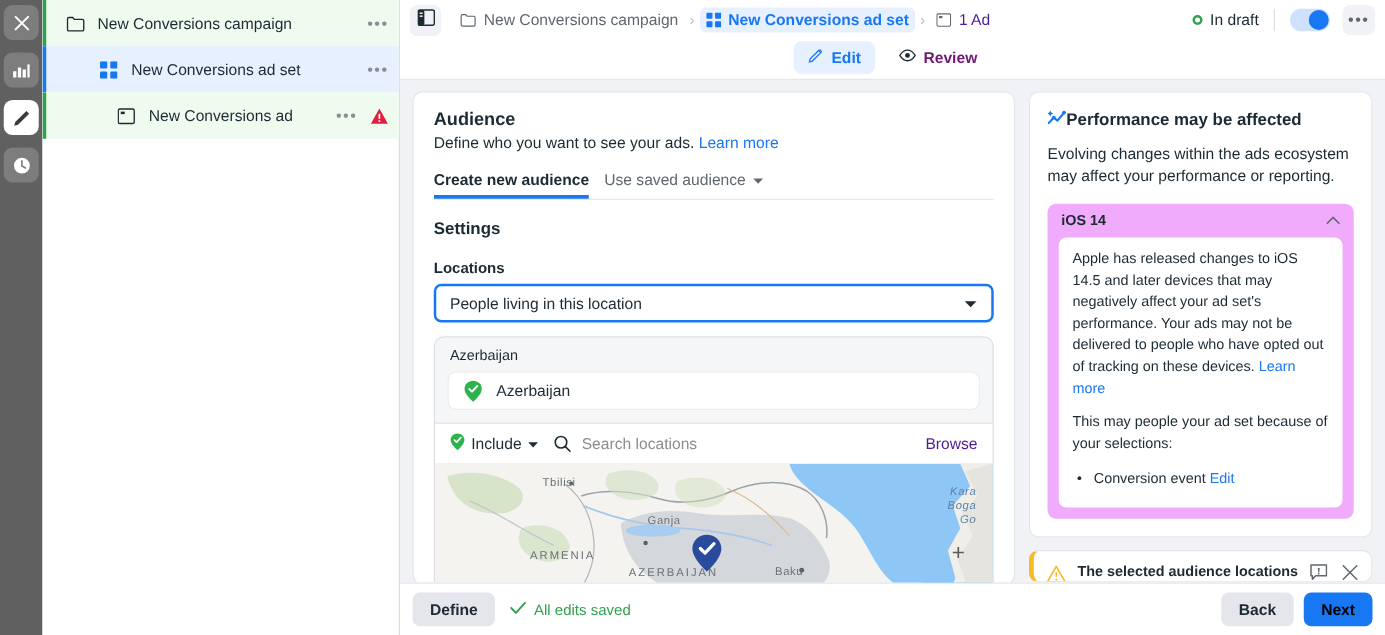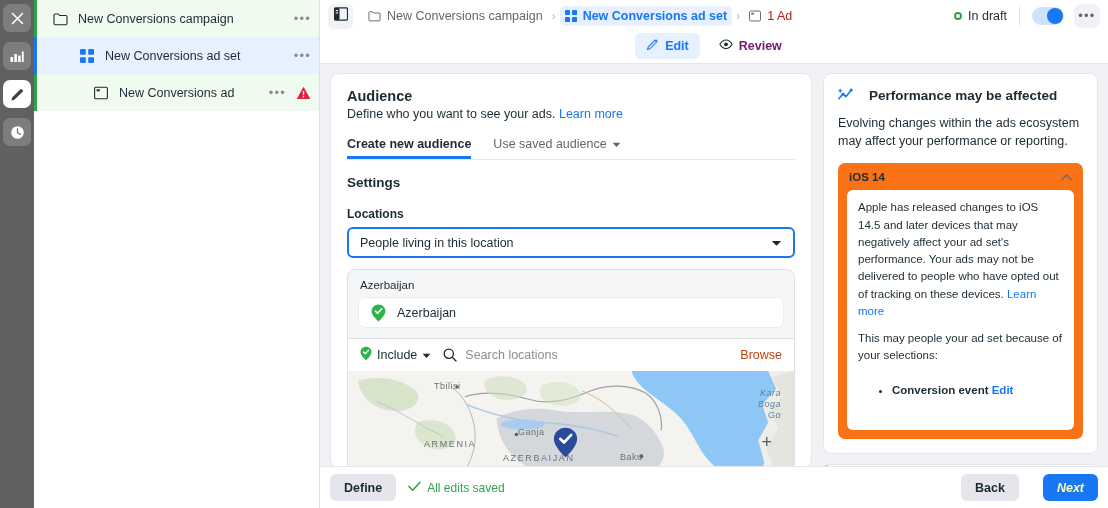--- a/index.html
+++ b/index.html
@@ -91,21 +91,21 @@
   }
   .crumb {
     display: flex; align-items: center;
     font-size: 12.5px; color: #606770;
     padding: 3px 5px; border-radius: 5px;
     white-space: nowrap;
   }
   .crumb .c-ic { margin-right: 6px; display: flex; align-items: center; }
   .crumb.sel { background: #e7f0fe; color: #1877f2; font-weight: bold; }
   .crumb-sep { color: #bcc0c4; font-size: 12px; margin: 0 4px; }
-  .crumb.ad { color: #b91c1c; }
+  .crumb.ad { color: #4c1d95; }
 
   .status-wrap {
     position: absolute; right: 8px; top: 3px;
     display: flex; align-items: center; height: 25px;
   }
   .dot-ring {
     width: 8px; height: 8px; border-radius: 50%;
     border: 2px solid #31a24c; margin-right: 6px;
   }
   .status-txt { font-size: 12.5px; color: #1c2b33; }
@@ -154,21 +154,21 @@
   .aud-card {
     flex: 0 0 482px;
     padding: 14px 16px 0 16px;
     overflow: hidden;
     height: 395px;
   }
   .aud-title { font-size: 14.5px; font-weight: bold; color: #1c2b33; }
   .aud-sub { font-size: 12.5px; color: #1c2b33; margin-top: 3px; }
   .lnk { color: #1877f2; }
   .aud-tabs {
-    display: flex; align-items: flex-end; gap: 22px;
+    display: flex; align-items: flex-end; gap: 12px;
     margin-top: 16px;
     border-bottom: 1px solid #e4e6eb;
   }
   .aud-tab {
     font-size: 12.5px; color: #606770;
     padding-bottom: 8px;
     display: flex; align-items: center; gap: 5px;
   }
   .aud-tab.active {
     color: #1c2b33; font-weight: bold;
@@ -203,21 +203,21 @@
   .loc-chip .pin { margin-right: 11px; display: flex; }
   .loc-search {
     border-top: 1px solid #dddfe2;
     background: #ffffff;
     height: 33px; display: flex; align-items: center;
     padding: 0 12px; font-size: 12.5px;
   }
   .inc { display: flex; align-items: center; gap: 5px; color: #1c2b33; }
   .srch-ic { margin-left: 12px; display: flex; }
   .srch-ph { color: #8a8d91; margin-left: 8px; }
-  .browse { margin-left: auto; color: #c2410c; }
+  .browse { margin-left: auto; color: #4c1d95; }
 
   .map {
     position: relative;
     height: 120px;
     background: #aadaff;
     overflow: hidden;
   }
   .map svg { position: absolute; inset: 0; }
   .map-label {
     position: absolute; font-size: 9px; color: #6b7075;
@@ -235,44 +235,44 @@
 
   
   .rightcol {
     flex: 1 1 auto;
     display: flex; flex-direction: column;
     gap: 10px;
     overflow: hidden;
   }
   .perf-card { padding: 13px 14px 14px 14px; }
   .perf-head {
-    display: flex; align-items: center; gap: 16px;
+    display: flex; align-items: center; gap: 0;
     font-size: 13.5px; font-weight: bold;
   }
   .perf-body { font-size: 12.5px; margin-top: 10px; line-height: 1.45; }
   .ios-box {
     margin-top: 13px;
-    background: #f97316;
+    background: #f0abfc;
     border-radius: 7px;
     padding: 7px 9px 9px 9px;
   }
   .ios-head {
     display: flex; align-items: center;
     font-size: 11.5px; font-weight: bold; color: #1c2b33;
     padding: 1px 2px 7px 2px;
   }
   .ios-head .chev { margin-left: auto; color: #606770; }
   .ios-inner {
     background: #ffffff; border-radius: 6px;
     padding: 9px 11px 14px 11px;
     font-size: 11.5px; line-height: 1.5;
   }
   .ios-inner p { margin: 0 0 10px 0; }
   .ios-inner ul { margin: 0; padding-left: 17px; }
-  .ios-inner li { margin: 17px; font-weight: bold; }
+  .ios-inner li { margin: 0; }
 
   .warn-card {
     background: #ffffff;
     border: 1px solid #e4e6eb;
     border-left: 4px solid #f7b928;
     border-radius: 8px;
     padding: 10px 10px 0 10px;
     display: flex; gap: 9px;
     overflow: hidden;
     min-height: 0;
@@ -290,21 +290,21 @@
     border-top: 1px solid #e4e6eb;
     display: flex; align-items: center;
     padding: 0 10px;
   }
   .btn {
     height: 27px; border-radius: 6px;
     display: flex; align-items: center; justify-content: center;
     padding: 0 14px; font-size: 12.5px; font-weight: bold;
   }
   .btn-grey { background: #e4e6eb; color: #1c2b33; }
-  .btn-blue { background: #1877f2; color: #fef9c3; margin-left: 24px; font-style: italic; }
+  .btn-blue { background: #1877f2; color: #000000; margin-left: 8px; }
   .saved { display: flex; align-items: center; gap: 6px; margin-left: 12px; font-size: 12px; color: #31a24c; }
   .spacer { flex: 1 1 auto; }
 </style>
 </head>
 <body>
 
 <div id="app">
 
   <div class="rail">
     <div class="rail-btn">
@@ -570,21 +570,21 @@
               <ellipse cx="118" cy="108" rx="22" ry="7" fill="#a9cdf0"></ellipse>
 
               <circle cx="110" cy="16" r="1.6" fill="#5a5f64"></circle>
               <circle cx="170" cy="64" r="1.8" fill="#5a5f64"></circle>
               <circle cx="296" cy="86" r="2" fill="#5a5f64"></circle>
             </svg>
 
             <span class="map-label" style="left:86px;top:10px;">Tbilisi</span>
             <span class="map-label" style="left:76px;top:68px;letter-spacing:1.6px;">ARMENIA</span>
             <span class="map-label" style="left:155px;top:82px;letter-spacing:1.6px;">AZERBAIJAN</span>
-            <span class="map-label" style="left:170px;top:56px;">Ganja</span>
+            <span class="map-label" style="left:170px;top:40px;">Ganja</span>
             <span class="map-label" style="left:272px;top:81px;">Baku</span>
             <span class="map-label it" style="left:412px;top:17px;">Kara</span>
             <span class="map-label it" style="left:410px;top:28px;">Boga</span>
             <span class="map-label it" style="left:420px;top:39px;">Go</span>
 
             <span class="map-pin">
               <svg width="25" height="31" viewBox="0 0 25 31">
                   <path d="M12.5 0.8 C6 0.8 0.9 5.7 0.9 11.9 c0 8 11.6 18.3 11.6 18.3 s11.6-10.3 11.6-18.3 C24.1 5.7 19 0.8 12.5 0.8Z" fill="#2a4b9b"></path>
                   <path d="M7.2 11.8 L11 15.5 L18.2 7.9" stroke="#ffffff" stroke-width="2.6" fill="none" stroke-linecap="round" stroke-linejoin="round"></path>
                 </svg>

